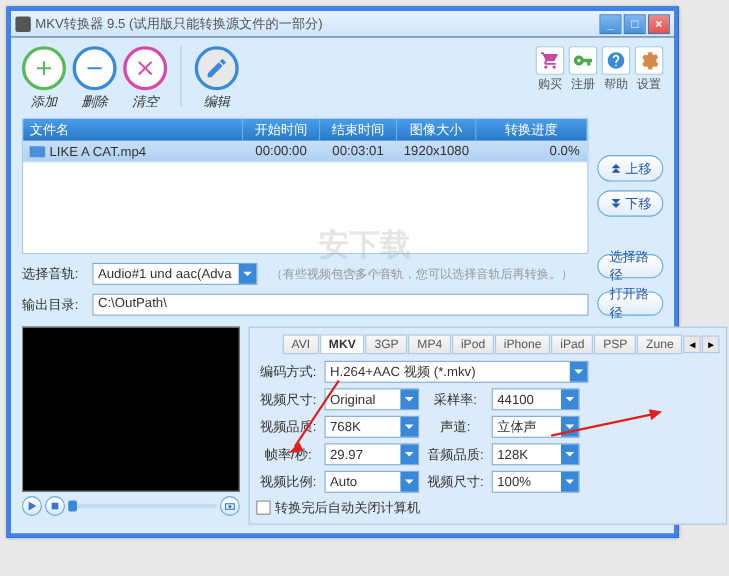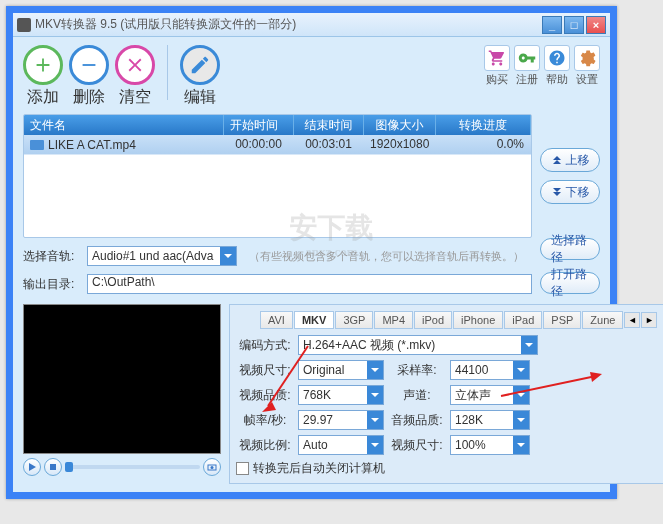--- a/index.html
+++ b/index.html
@@ -1,55 +1,55 @@
 <!DOCTYPE html>
 <html><head>
 <meta charset="utf-8">
 <style>
 * { box-sizing: border-box; margin: 0; padding: 0; font-family: "Microsoft YaHei", Arial, sans-serif; }
 body { background: #e8e8e8; padding: 6px; }
-.window { width: 611px; background: #000000; border: 7px solid #3b82f6; box-shadow: 0 0 3px rgba(0,0,0,0.3); }
+.window { width: 611px; background: #000000; border: 4px solid #3b82f6; box-shadow: 0 0 3px rgba(0,0,0,0.3); }
 .titlebar { background: linear-gradient(#e8f2fd, #cfe5f9); height: 24px; display: flex; align-items: center; padding: 0 4px; border-bottom: 1px solid #9cc5e8; }
 .title-icon { width: 14px; height: 14px; background: #555; border-radius: 2px; margin-right: 4px; }
 .title-text { font-size: 12px; color: #555; flex: 1; }
 .winbtns { display: flex; gap: 2px; }
 .winbtn { width: 20px; height: 18px; display: flex; align-items: center; justify-content: center; font-size: 11px; font-weight: bold; border: 1px solid #3a7ab8; }
 .winbtn.min { background: linear-gradient(#7db8f0, #4a90d8); color: #fff; }
 .winbtn.max { background: linear-gradient(#7db8f0, #4a90d8); color: #fff; }
 .winbtn.close { background: linear-gradient(#f08888, #e85050); color: #fff; }
 
 .body { background: #d9ecfb; padding: 8px 10px; }
 
 .toolbar { display: flex; align-items: flex-start; gap: 8px; margin-bottom: 6px; }
 .toolbar-left { display: flex; gap: 6px; }
 .tbtn { display: flex; flex-direction: column; align-items: center; gap: 2px; }
 .tbtn-icon { width: 40px; height: 40px; border-radius: 50%; display: flex; align-items: center; justify-content: center; border: 3px solid; background: #fff; }
 .tbtn-icon.add { border-color: #5cb85c; }
 .tbtn-icon.del { border-color: #3a8ad8; }
 .tbtn-icon.clr { border-color: #d848a8; }
 .tbtn-icon.edit { border-color: #3a8ad8; background: #e8e8e8; }
 .tbtn-icon svg { width: 22px; height: 22px; }
-.tbtn-label { font-size: 16px; color: #333; }
+.tbtn-label { font-size: 12px; color: #333; font-style: italic; }
 .divider { width: 1px; height: 55px; background: #a8c8e8; margin: 0 6px; }
 
 .toolbar-right { display: flex; gap: 4px; margin-left: auto; }
 .trbtn { display: flex; flex-direction: column; align-items: center; gap: 1px; }
 .trbtn-icon { width: 26px; height: 26px; border: 1px solid #a8c8e8; background: #fff; border-radius: 3px; display: flex; align-items: center; justify-content: center; }
 .trbtn-icon svg { width: 18px; height: 18px; }
 .trbtn-label { font-size: 11px; color: #555; }
 
 .content { display: flex; gap: 8px; }
 .main-col { flex: 1; }
 .side-col { width: 60px; display: flex; flex-direction: column; gap: 8px; padding-top: 34px; }
 
 .table { background: #fff; border: 1px solid #a8c8e8; border-radius: 2px; height: 124px; overflow: hidden; }
 .thead { background: linear-gradient(#4a9ee8, #2878c8); display: flex; height: 20px; color: #fff; font-size: 12px; }
 .th { padding: 2px 6px; border-right: 1px solid #6ab0e8; }
 .th1 { width: 200px; }
-.th2 { width: 70px; text-align: left; }
+.th2 { width: 70px; text-align: center; }
 .th3 { width: 70px; text-align: center; }
 .th4 { width: 72px; text-align: center; }
 .th5 { flex: 1; text-align: center; }
 .trow { display: flex; height: 20px; background: linear-gradient(#c8e0f8, #b0d0f0); font-size: 12px; color: #333; border-bottom: 1px solid #d8e8f8; }
 .td { padding: 2px 6px; border-right: 1px solid transparent; }
 .td1 { width: 200px; display: flex; align-items: center; gap: 4px; }
 .file-icon { width: 14px; height: 10px; background: #4a90d8; border-radius: 1px; }
 .td2 { width: 70px; text-align: center; }
 .td3 { width: 70px; text-align: center; }
 .td4 { width: 72px; text-align: center; }

